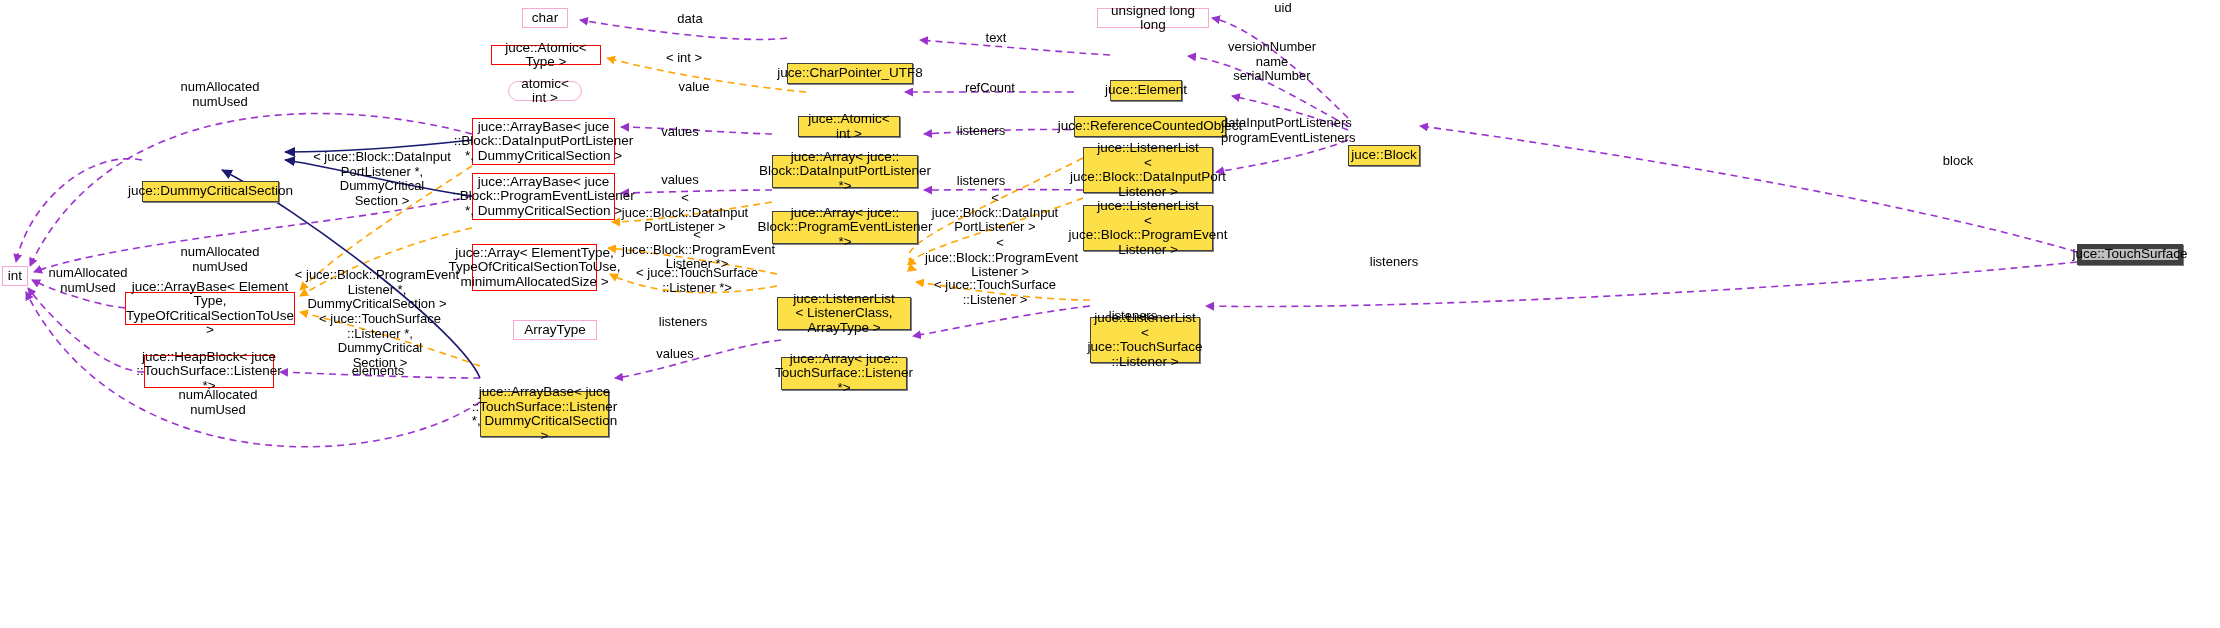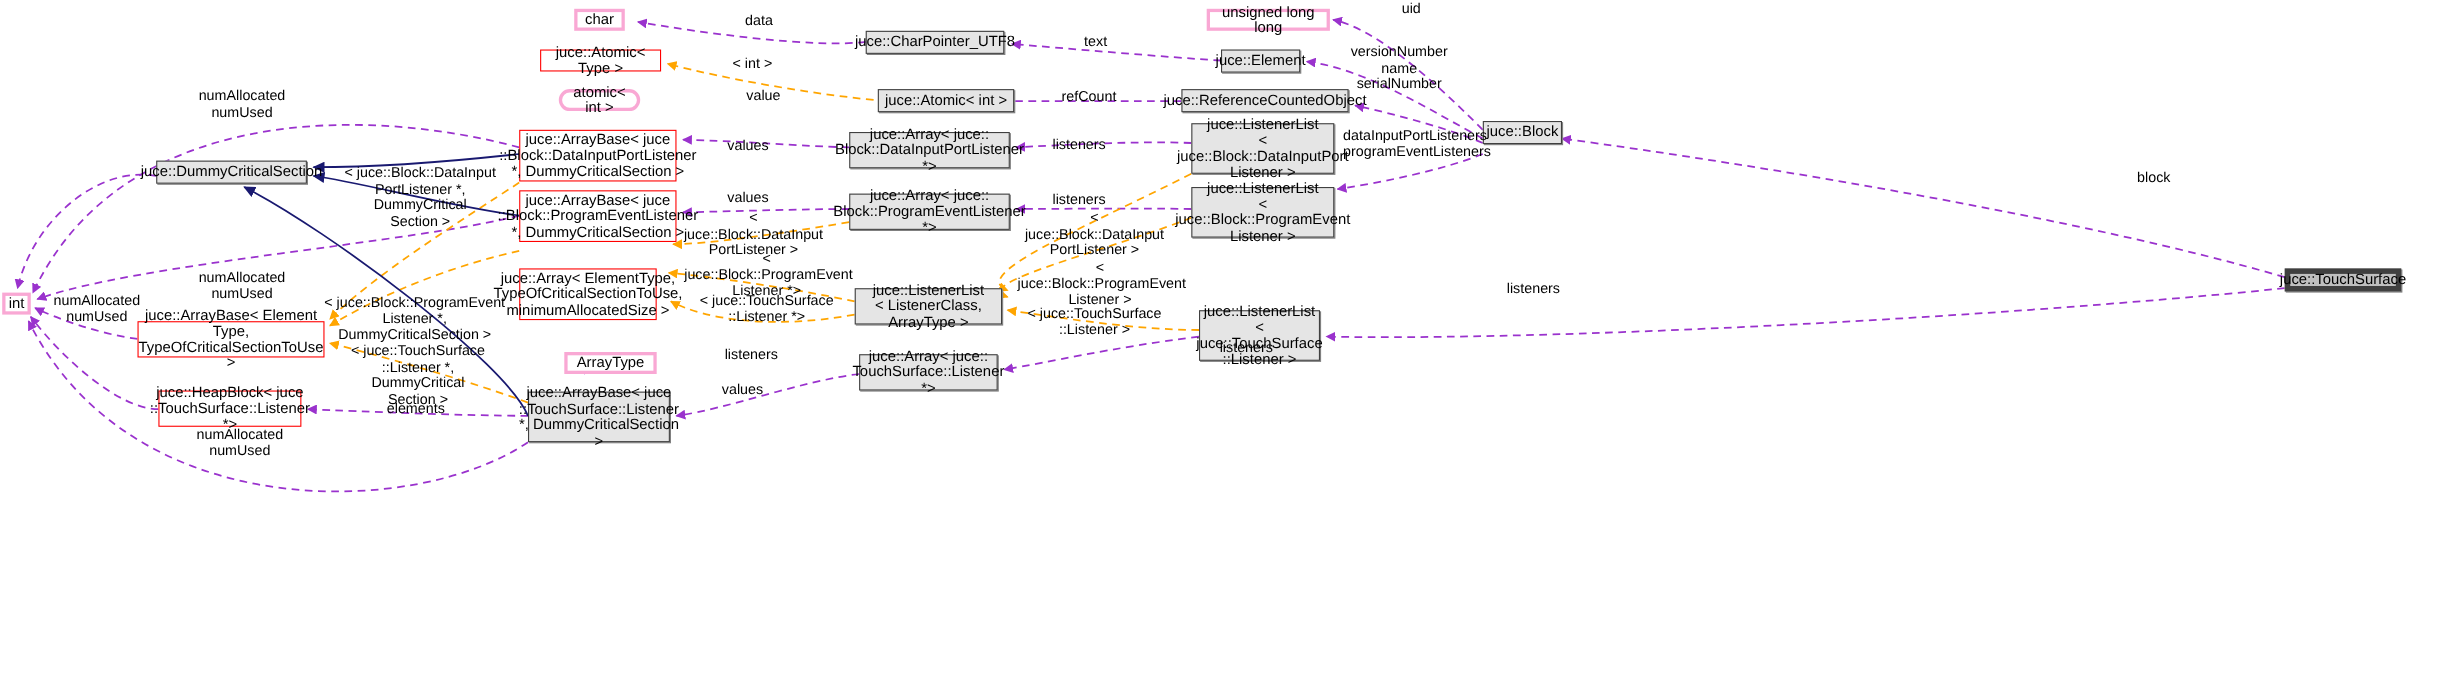--- a/index.html
+++ b/index.html
@@ -16,22 +16,22 @@
     box-sizing:border-box;
     display:flex;align-items:center;justify-content:center;
     text-align:center;
     font-size:13.5px;
     line-height:14.5px;
     color:#000000;
     background:#ffffff;
     white-space:pre-line;
     padding:2px 4px;
   }
-  .n-plain{border:3px solid #f9a8d4;background:#ffffff;}
-  .n-dark{border:1px solid #404040;background:#e5e5e5;box-shadow:1px 1px 0 #808080;}
+  .n-plain{border:1px solid #f9a8d4;background:#ffffff;}
+  .n-dark{border:1px solid #404040;background:#fde047;box-shadow:1px 1px 0 #808080;margin-top:35px;}
   .n-red{border:1px solid #ff0000;background:#ffffff;}
   .n-focus{border:5px solid #404040;background:#bfbfbf;box-shadow:1px 1px 0 #808080;}
   .elabel{
     position:absolute;
     font-size:13px;
     line-height:14.5px;
     color:#000000;
     text-align:center;
     white-space:pre-line;
     background:transparent;
@@ -99,21 +99,21 @@
       <path d="M472,196 C400,186 330,166 285,160"></path>
       <path d="M480,378 C460,330 300,210 222,170"></path>
     </g>
   </svg>
 
   <div id="nodes-layer">
       <div class="node n-plain" style="left: 522px; top: 8px; width: 46px; height: 20px;">char</div>
       <div class="node n-red" style="left: 491px; top: 45px; width: 110px; height: 20px;">juce::Atomic&lt; Type &gt;</div>
       <div class="node n-plain" style="left: 508px; top: 81px; width: 74px; height: 20px; border-radius: 10px;">atomic&lt; int &gt;</div>
       <div class="node n-dark" style="left: 787px; top: 28px; width: 126px; height: 21px;">juce::CharPointer_UTF8</div>
-      <div class="node n-dark" style="left: 798px; top: 81px; width: 124px; height: 21px;">juce::Atomic&lt; int &gt;</div>
+      <div class="node n-dark" style="left: 798px; top: 81px; width: 102px; height: 21px;">juce::Atomic&lt; int &gt;</div>
       <div class="node n-plain" style="left: 1097px; top: 8px; width: 112px; height: 20px;">unsigned long long</div>
       <div class="node n-dark" style="left: 1110px; top: 45px; width: 72px; height: 21px;">juce::Element</div>
       <div class="node n-dark" style="left: 1074px; top: 81px; width: 152px; height: 21px;">juce::ReferenceCountedObject</div>
       <div class="node n-dark" style="left: 1348px; top: 110px; width: 72px; height: 21px;">juce::Block</div>
       <div class="node n-dark" style="left: 142px; top: 146px; width: 137px; height: 21px; text-align: center;">juce::DummyCriticalSection</div>
       <div class="node n-red" style="left: 472px; top: 118px; width: 143px; height: 47px;">juce::ArrayBase&lt; juce
 ::Block::DataInputPortListener
 *, DummyCriticalSection &gt;</div>
       <div class="node n-red" style="left: 472px; top: 173px; width: 143px; height: 47px;">juce::ArrayBase&lt; juce
 ::Block::ProgramEventListener

